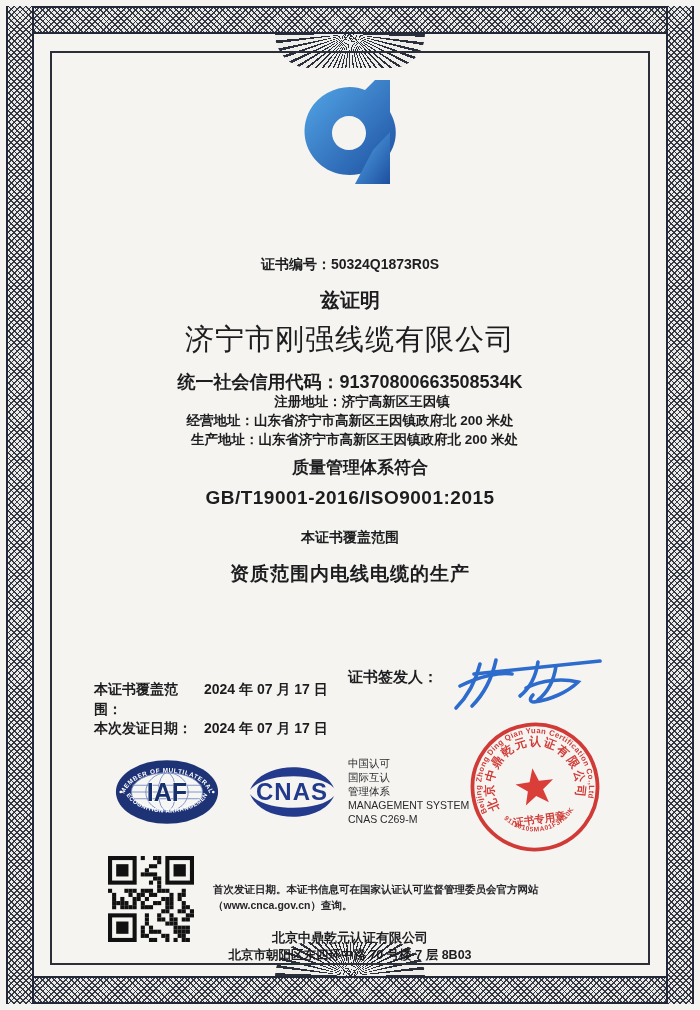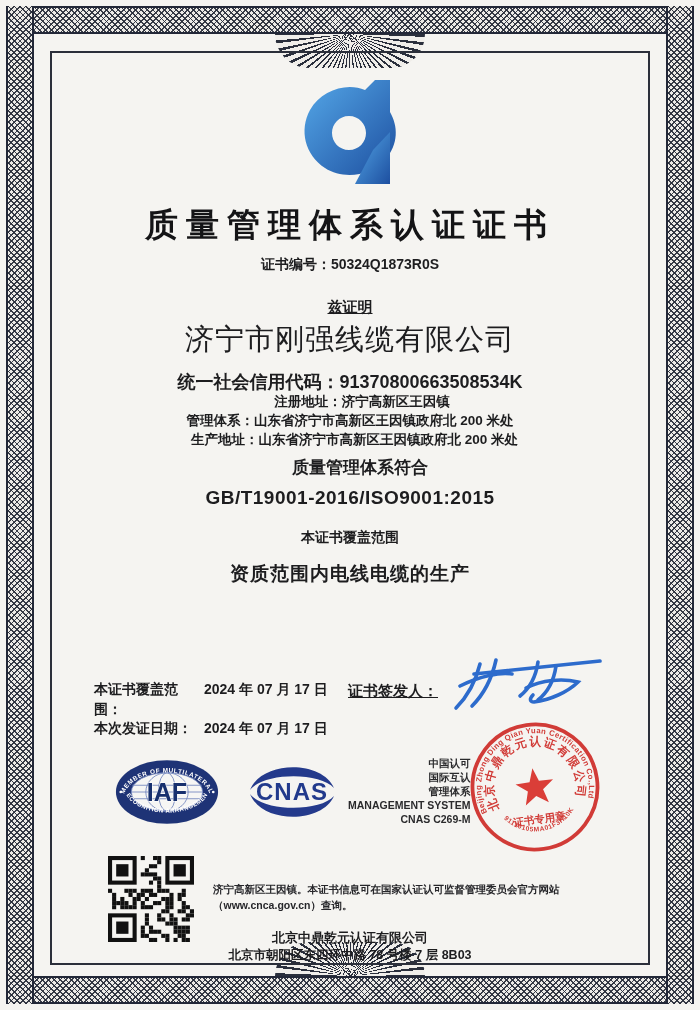--- a/index.html
+++ b/index.html
@@ -35,42 +35,42 @@
   }
   .inner-frame {
     position:absolute; left:50px; right:50px; top:51px; bottom:45px;
     border:2px solid #2b2f3a;
   }
   
   .cline { position:absolute; left:52px; right:52px; text-align:center; white-space:nowrap; }
   .logo-wrap { position:absolute; left:0; right:0; top:78px; text-align:center; }
   .title      { top:203px; font-size:33px; font-weight:700; letter-spacing:8px; color:#141416; }
   .certno     { top:256px; font-size:14px; font-weight:600; }
-  .hereby     { top:298px; font-size:15px; font-weight:600;text-decoration:underline; }
+  .hereby     { top:287px; font-size:20px; font-weight:600; }
   .company    { top:320px; font-size:29px; font-weight:500; letter-spacing:1px; }
   .credit     { top:370px; font-size:18px; font-weight:700; }
   .addr1      { top:393px; font-size:13.5px; font-weight:700;padding-left:24px; }
   .addr2      { top:412px; font-size:13.5px; font-weight:700; }
   .addr3      { top:431px; font-size:13.5px; font-weight:700;padding-left:9px; }
   .conform    { top:456px; font-size:17px; font-weight:600;padding-left:20px; }
   .standard   { top:487px; font-size:19px; font-weight:800; letter-spacing:.5px; }
   .scopelabel { top:529px; font-size:14px; font-weight:600; }
   .scope      { top:561px; font-size:19px; font-weight:700; letter-spacing:1px; }
   
   .dates { position:absolute; left:94px; top:680px; font-size:14px; }
   .dates .row { display:flex; line-height:19.5px; }
   .dates .lbl { font-weight:700; width:110px; }
   .dates .val { font-weight:600; }
-  .issuer { position:absolute; left:348px; top:682px; font-size:15px; font-weight:700;text-decoration:underline; }
+  .issuer { position:absolute; left:348px; top:668px; font-size:15px; font-weight:700; }
   .signature { position:absolute; left:446px; top:648px; }
   .stamp { position:absolute; left:464px; top:716px; opacity:.93; transform:rotate(-8deg); }
   
   .iaf  { position:absolute; left:114px; top:757px; }
   .cnas { position:absolute; left:246px; top:755px; }
-  .cnas-text { position:absolute; left:348px; top:756px; font-size:10.5px; line-height:14px; font-weight:700; color:#2a2a2c;text-align:right; }
+  .cnas-text { position:absolute; left:348px; top:756px; font-size:10.5px; line-height:14px; font-weight:400; color:#2a2a2c; }
   
   .qr { position:absolute; left:108px; top:856px; }
   .note { position:absolute; left:213px; top:881px; width:418px; font-size:10.5px; line-height:16px; font-weight:600; color:#26262a; }
   .footer1 { top:929px; font-size:13px; font-weight:700; }
   .footer2 { top:947px; font-size:12.5px; font-weight:700; }
 </style>
 </head>
 <body>
 
 <div class="page">
@@ -90,27 +90,26 @@
           <stop offset="0" stop-color="#55a8e8"></stop>
             <stop offset="1" stop-color="#1d4fa0"></stop>
         </linearGradient>
       </defs>
       <path fill="url(#lg)" d="M78,2 L93,2 L93,34 C101,48 102,66 88,82 C74,98 46,102 28,90 C8,77 2,52 13,32 C24,12 50,4 68,12 L78,2 Z
         M52,38 C42,38 35,46 35,55 C35,64 42,72 52,72 C62,72 69,64 69,55 C69,46 62,38 52,38 Z"></path>
       <path fill="url(#lg)" d="M76,72 L93,54 L93,106 L58,106 Z"></path>
     </svg>
   </div>
 
-  <div class="cline title">质量管理体系认证证书</div>
   <div class="cline certno"><span>证书编号：</span><span>50324Q1873R0S</span></div>
   <div class="cline hereby">兹证明</div>
   <div class="cline company">济宁市刚强线缆有限公司</div>
   <div class="cline credit"><span>统一社会信用代码：</span><span>91370800663508534K</span></div>
   <div class="cline addr1"><span>注册地址：</span><span>济宁高新区王因镇</span></div>
-  <div class="cline addr2"><span>管理体系：</span><span>山东省济宁市高新区王因镇政府北 200 米处</span></div>
+  <div class="cline addr2"><span>经营地址：</span><span>山东省济宁市高新区王因镇政府北 200 米处</span></div>
   <div class="cline addr3"><span>生产地址：</span><span>山东省济宁市高新区王因镇政府北 200 米处</span></div>
   <div class="cline conform">质量管理体系符合</div>
   <div class="cline standard">GB/T19001-2016/ISO9001:2015</div>
   <div class="cline scope">资质范围内电线电缆的生产</div>
   <div class="cline scopelabel">本证书覆盖范围</div>
 
   <div class="dates">
     <div class="row">
       <span class="lbl">本证书覆盖范围：</span>
       <span class="val">2024 年 07 月 17 日</span>
@@ -321,19 +320,19 @@
       <rect x="72" y="76" width="4" height="4"></rect>
       <rect x="40" y="80" width="4" height="4"></rect>
       <rect x="44" y="80" width="4" height="4"></rect>
       <rect x="56" y="80" width="4" height="4"></rect>
       <rect x="64" y="80" width="4" height="4"></rect>
       <rect x="72" y="80" width="4" height="4"></rect>
       <rect x="76" y="80" width="4" height="4"></rect>
     </svg>
 
   <div class="note">
-    <div>济宁高新区王因镇。本证书信息可在国家认证认可监督管理委员会官方网站（www.cnca.gov.cn）查询。</div>
+    <div>首次发证日期。本证书信息可在国家认证认可监督管理委员会官方网站（www.cnca.gov.cn）查询。</div>
   </div>
 
   <div class="cline footer1">北京中鼎乾元认证有限公司</div>
-  <div class="cline footer2">北京市朝阳区东四环中路 78 号楼 7 层 8B03</div>
+  <div class="cline footer2">北京市朝阳区东四环中路 70 号楼 7 层 8B03</div>
 
 </div>
 
 </body></html>

